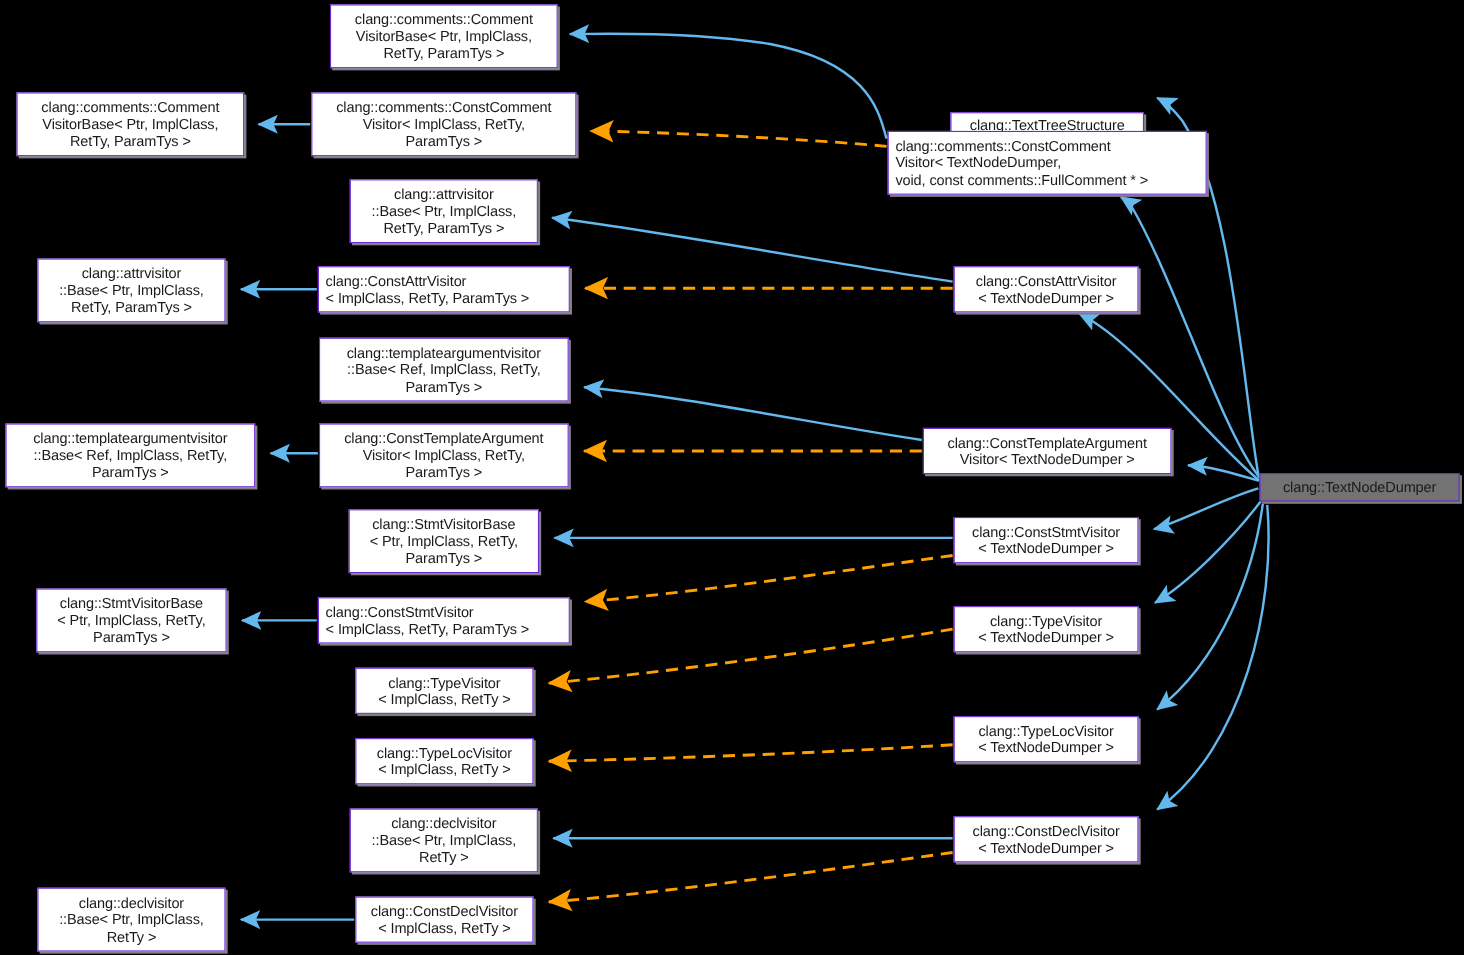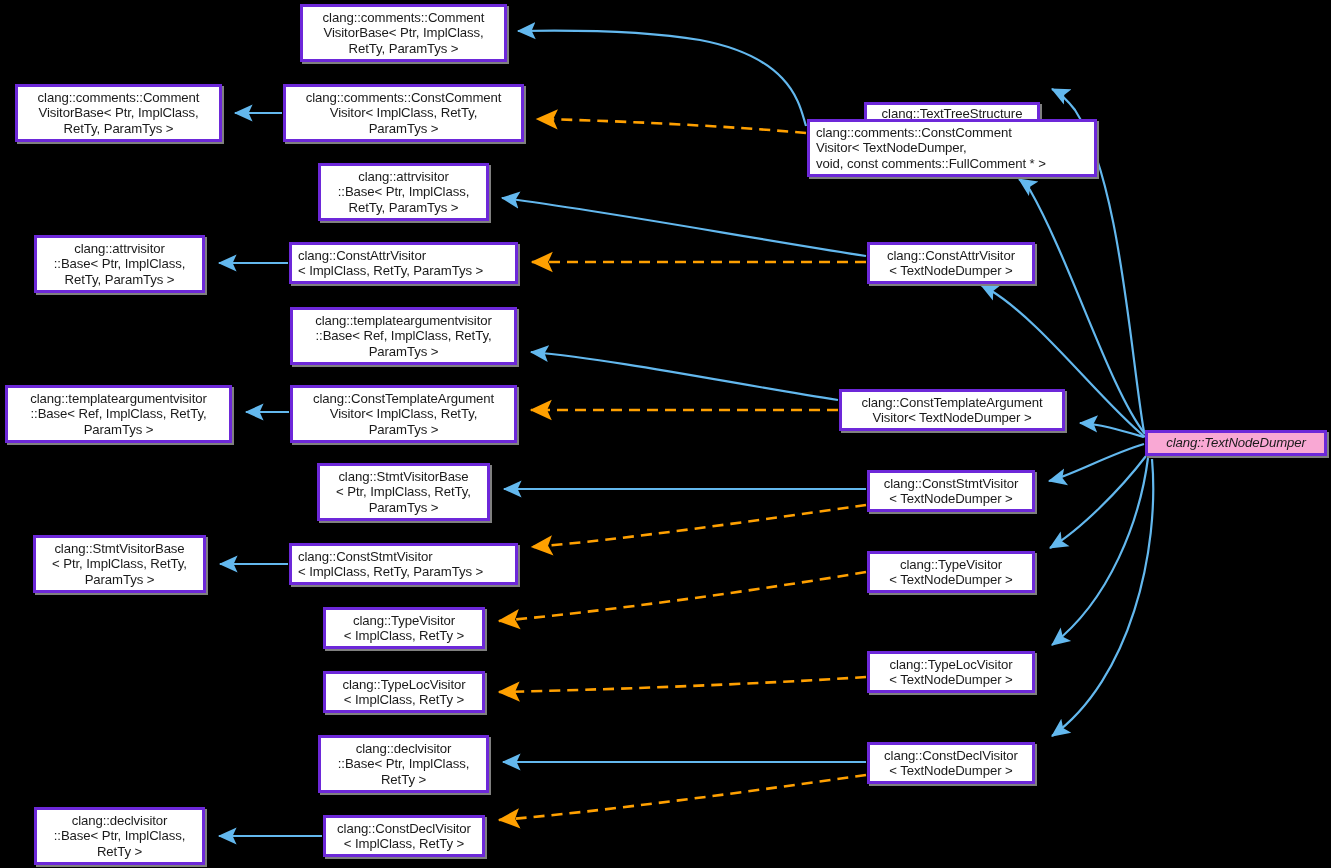--- a/index.html
+++ b/index.html
@@ -20,36 +20,35 @@
     left: 0;
     top: 0;
     width: 1331px;
     height: 868px;
     pointer-events: none;
   }
   .node {
     position: absolute;
     box-sizing: border-box;
     background: #ffffff;
-    border: 3px solid #6d28d9;
+    border: 1px solid #6d28d9;
     box-shadow: 2px 2px 0 0 #808080;
     color: #1a1a1a;
     font-size: 13.2px;
     line-height: 15.2px;
     display: flex;
     align-items: center;
     justify-content: center;
     text-align: center;
     padding: 3px 6px;
     white-space: pre-line;
     letter-spacing: -0.1px;
   }
   .node.grey {
-    background: #f9a8d4;
-    font-style: italic;
+    background: #737373;
   }
   .node.lefttext {
     text-align: left;
     justify-content: flex-start;
   }
 </style>
 </head>
 <body>
 
 <div id="canvas">

